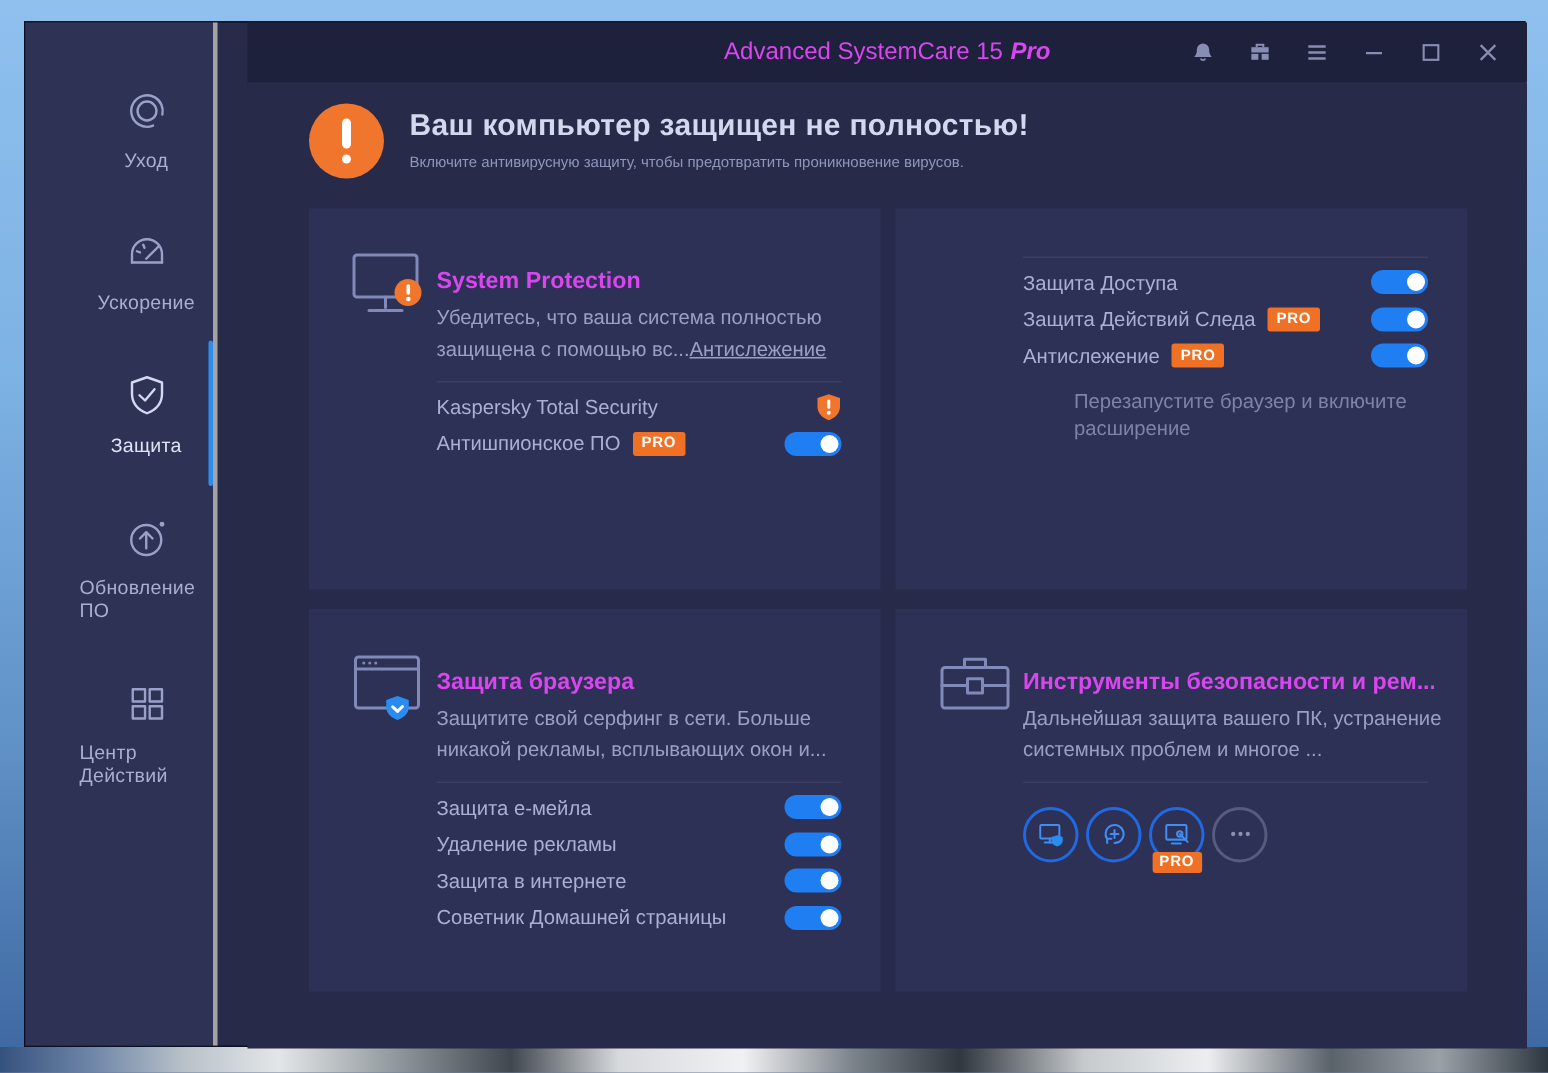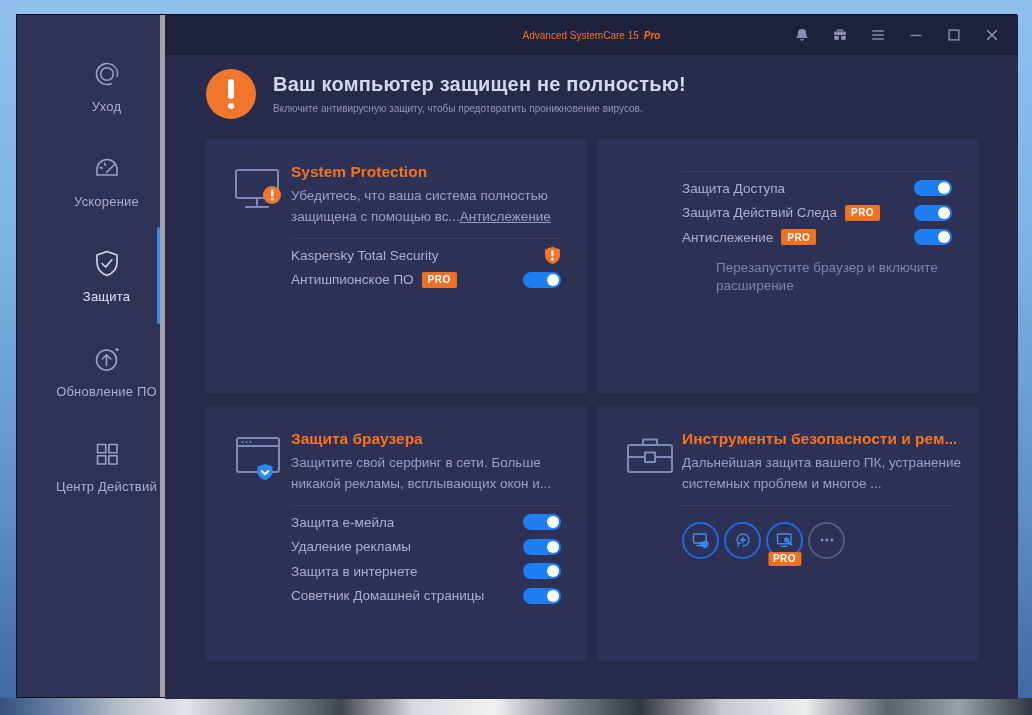--- a/index.html
+++ b/index.html
@@ -12,43 +12,43 @@
   .taskbar-strip{
     position:absolute;left:0;bottom:0;width:1032px;height:17px;
     background:linear-gradient(90deg,#35517e 0%,#6f87a8 6%,#b9c2c9 12%,#e3e6e8 18%,#8c9499 26%,#40474e 33%,#d7dadd 40%,#f0f1f2 48%,#7d858c 55%,#30373e 62%,#c6cacd 70%,#eceeef 78%,#5a626a 86%,#9aa1a7 93%,#2e3640 100%);
   }
   .window{
     position:absolute;left:16px;top:14px;width:1001px;height:684px;
     border:1px solid #0d1020;background:#272b49;box-sizing:border-box;
   }
   
   .sidebar{
-    position:absolute;left:0;top:0;width:148px;height:100%;
-    background:#2e3255;border-right:5px solid #a3a3a3;box-sizing:border-box;
+    position:absolute;left:0;top:0;width:128px;height:100%;
+    background:#2e3255;border-right:3px solid #a3a3a3;box-sizing:border-box;
     display:flex;flex-direction:column;align-items:center;padding-top:44px;padding-left:36px;
   }
   .side-item{
     position:relative;width:100%;display:flex;flex-direction:column;align-items:center;
     margin-bottom:40px;cursor:pointer;
   }
   .side-item .s-icon{height:30px;display:flex;align-items:center;justify-content:center}
   .side-item .s-label{margin-top:10px;font-size:13px;color:#a9afd2;letter-spacing:.2px}
   .side-item.active .s-label{color:#e0e4f6}
   .side-item.active::after{
     content:'';position:absolute;right:0;top:-22px;width:3px;height:97px;
     background:#2d8cf0;border-radius:2px;
   }
   .side-item svg{stroke:#9aa1c9;fill:none;stroke-width:1.6;stroke-linecap:round;stroke-linejoin:round}
   .side-item.active svg{stroke:#d4d9f1}
   
   .titlebar{
     position:absolute;left:148px;top:0;width:853px;height:40px;background:#1d213b;
     display:flex;align-items:center;justify-content:center;
   }
-  .tb-title{font-size:10px;color:#f97316}
+  .tb-title{font-size:16px;color:#d946ef}
   .tb-title .pro{font-style:italic;font-weight:bold;margin-left:5px}
   .tb-icons{position:absolute;right:18px;top:0;height:40px;display:flex;align-items:center;gap:21px}
   .tb-ic{width:17px;height:17px;display:flex;align-items:center;justify-content:center;cursor:pointer}
   .tb-ic svg{width:16px;height:16px}
   
   .main{position:absolute;left:148px;top:40px;width:853px;height:644px;background:#272b49}
   .alert-head{position:absolute;left:41px;top:14px;display:flex;align-items:flex-start}
   .alert-circle{
     width:50px;height:50px;border-radius:50%;background:#f0762e;position:relative;flex:0 0 auto;
   }
@@ -60,21 +60,21 @@
   
   .grid{
     position:absolute;left:41px;top:84px;
     display:grid;grid-template-columns:381px 381px;grid-template-rows:254px 255px;
     column-gap:10px;row-gap:13px;
   }
   .card{background:#2d3155;box-sizing:border-box;padding:22px 22px 0 27px;position:relative}
   .card-head{display:flex}
   .icon-wrap{width:58px;flex:0 0 auto;padding-top:4px;position:relative}
   .head-text{flex:1;min-width:0}
-  .card-title{font-size:15.5px;font-weight:bold;color:#f97316;margin-top:2px;
+  .card-title{font-size:15.5px;font-weight:bold;color:#d946ef;margin-top:18px;
     white-space:nowrap;overflow:hidden}
   .card-desc{font-size:13.5px;color:#99a0c4;line-height:1.55;margin-top:5px;width:300px}
   .card-desc a{color:#99a0c4;text-decoration:underline;cursor:pointer}
   .divider{border:none;border-top:1px solid #3b4060;margin:10px 4px 4px 58px}
   .rows{margin-left:58px;margin-right:4px}
   .row{height:24.5px;display:flex;align-items:center}
   .row-label{font-size:13.5px;color:#a9b0d3;display:flex;align-items:center}
   .row-ctrl{margin-left:auto;display:flex;align-items:center}
   .pro-badge{
     display:inline-block;margin-left:8px;background:#ef7126;color:#fff;

